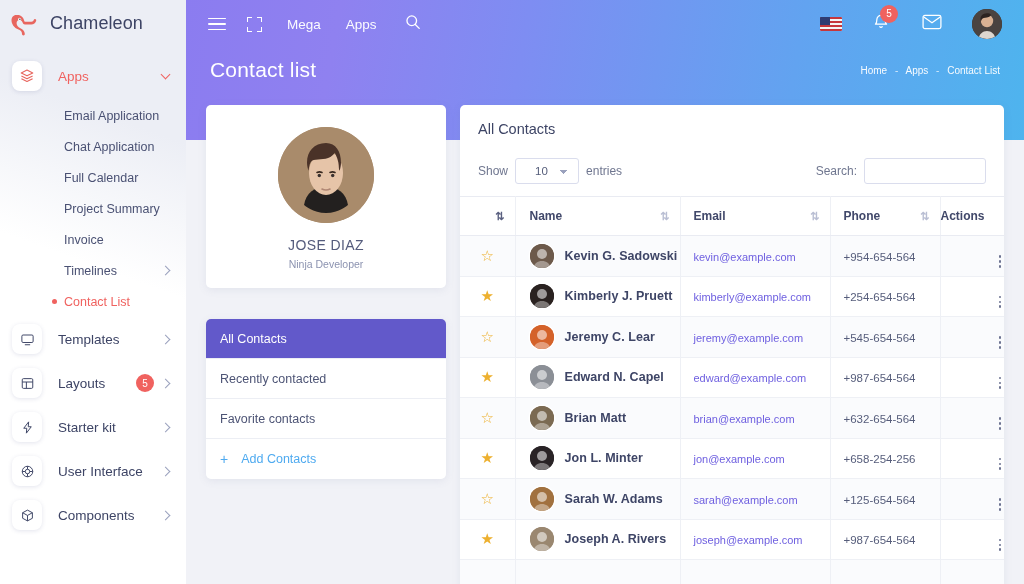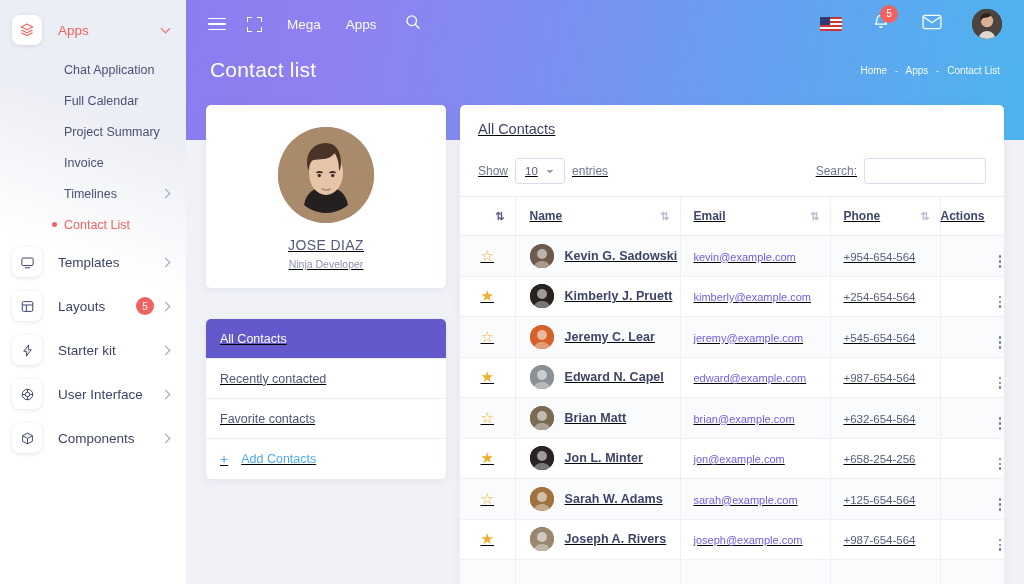--- a/index.html
+++ b/index.html
@@ -140,21 +140,21 @@
   .crumb { margin-left: auto; color: #fff; font-size: 10px; opacity: .95; }
   .crumb span { cursor: pointer; }
   .crumb .sep { margin: 0 5px; opacity: .8; }
 
   
   #content {
     position: absolute; left: 186px; top: 0; width: 838px; height: 584px;
     padding: 105px 20px 0 20px; display: flex; gap: 14px;
     pointer-events: none;
   }
-  #content > * { pointer-events: auto; text-decoration: underline; }
+  #content > * { pointer-events: auto; }
 
   .card {
     background: #fff; border-radius: 5px;
     box-shadow: 0 2px 9px rgba(100,110,150,.10);
   }
 
   
   #leftcol { width: 240px; flex: none; }
   .profile-card { padding: 22px 10px 18px 10px; text-align: center; }
   .profile-pic {
@@ -182,23 +182,23 @@
   .table-card { height: 500px; overflow: hidden; position: relative; }
   .tc-title {
     padding: 16px 18px 13px 18px; font-size: 14.5px; color: #3d4465;
     font-weight: 400;
   }
   .tc-controls {
     display: flex; align-items: center; padding: 8px 18px 12px 18px;
   }
   .show-lbl, .entries-lbl { font-size: 12px; color: #6f768f; }
   .show-sel {
-    margin: 0 7px; width: 50px; height: 26px;
+    margin: 0 7px; width: 64px; height: 26px;
     border: 1px solid #dadded; border-radius: 3px;
-    font-size: 11.5px; color: #555d7a; padding-left: 9px;
+    font-size: 11.5px; color: #555d7a; padding-left: 19px;
     background: #fff; font-family: "Liberation Sans", sans-serif;
     appearance: none; -webkit-appearance: none; cursor: pointer;
     background-image:
       linear-gradient(45deg, transparent 50%, #9aa1bd 50%),
       linear-gradient(135deg, #9aa1bd 50%, transparent 50%);
     background-position: calc(100% - 14px) 11px, calc(100% - 10px) 11px;
     background-size: 4px 4px, 4px 4px;
     background-repeat: no-repeat;
   }
   .search-wrap { margin-left: auto; display: flex; align-items: center; }
@@ -252,34 +252,47 @@
   .kebab i { width: 2.6px; height: 2.6px; border-radius: 50%; background: #6b7291; display:block; }
 </style>
 </head>
 <body>
 
 <div id="app">
 
   <nav id="sidebar">
     <div class="sb-inner">
 
+      <div class="brand">
+        <div class="brand-logo">
+          <svg viewBox="0 0 32 30" width="32" height="30">
+            <path d="M6 7c-2.5 0-4.5 2.3-4.5 5.5S4 20 8.5 21.5c2.5.9 3.5 2.5 3.5 4.5 0 .8.6 1.4 1.4 1.4.9 0 1.5-.7 1.4-1.6-.2-2.6-1.8-4.5-4.4-5.6C7.9 19 6.5 17.2 6.6 15c.1-1.8 1.3-3 2.9-3 1.5 0 2.6 1 3.1 2.5.4 1.3 1.2 2 2.3 2h6.4c2.4 0 4.3-1.5 4.9-3.8.2-.8-.4-1.6-1.2-1.6-.6 0-1.1.4-1.3 1-.3 1.1-1.1 1.7-2.3 1.7h-5.9c-.6 0-1-.3-1.2-.9C13.5 9.6 11 7 7.8 7H6z" fill="#e8665f"></path>
+            <circle cx="9.6" cy="11.2" r="1.5" fill="#fff"></circle>
+            <circle cx="9.9" cy="11.3" r=".7" fill="#333"></circle>
+          </svg>
+        </div>
+        <div class="brand-name">Chameleon</div>
+      </div>
 
       <div class="sb-group">
         <div class="sb-top active">
           <div class="sb-tile">
             <svg viewBox="0 0 20 20" width="16" height="16">
               <path d="M10 2.6 2.8 6.2 10 9.8l7.2-3.6L10 2.6z" fill="none" stroke="#e8665f" stroke-width="1.4" stroke-linejoin="round"></path>
               <path d="M3 10l7 3.5L17 10" fill="none" stroke="#e8665f" stroke-width="1.4" stroke-linejoin="round"></path>
               <path d="M3 13.4l7 3.5 7-3.5" fill="none" stroke="#e8665f" stroke-width="1.4" stroke-linejoin="round"></path>
             </svg>
           </div>
           <div class="sb-label">Apps</div>
           <div class="chev down red"></div>
         </div>
         <div class="sb-sub">
+          <div class="sb-sub-item">
+            <span class="txt">Email Application</span>
+          </div>
           <div class="sb-sub-item">
             <span class="txt">Chat Application</span>
           </div>
           <div class="sb-sub-item">
             <span class="txt">Full Calendar</span>
           </div>
           <div class="sb-sub-item">
             <span class="txt">Project Summary</span>
           </div>
           <div class="sb-sub-item">

